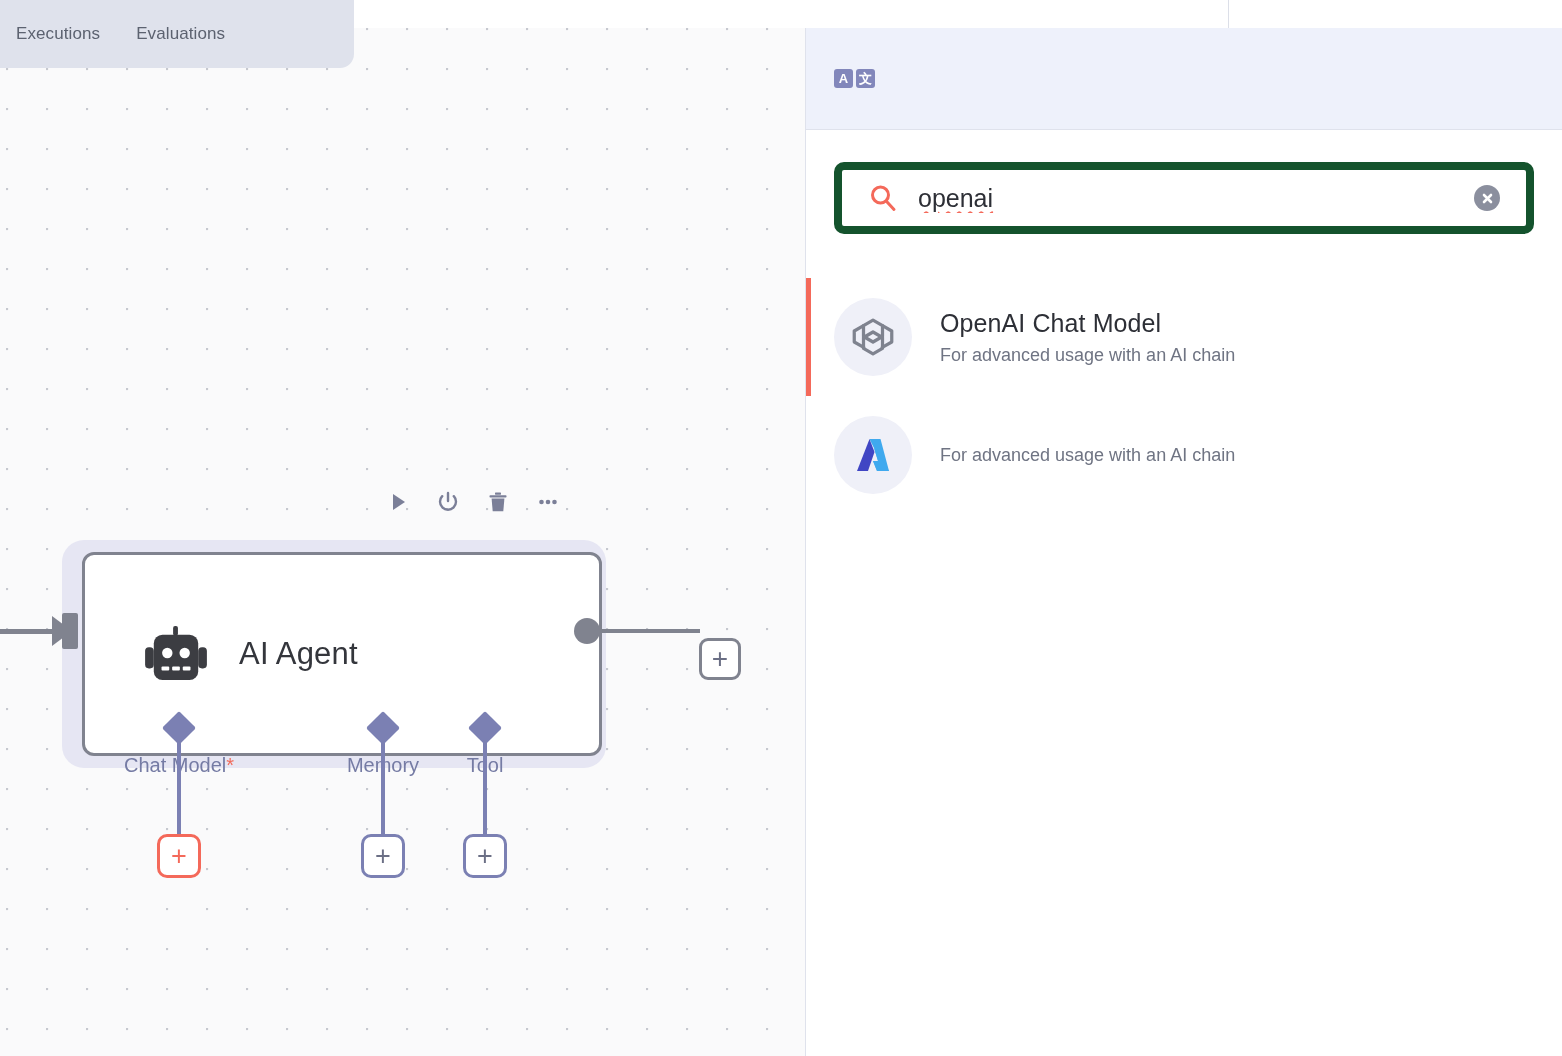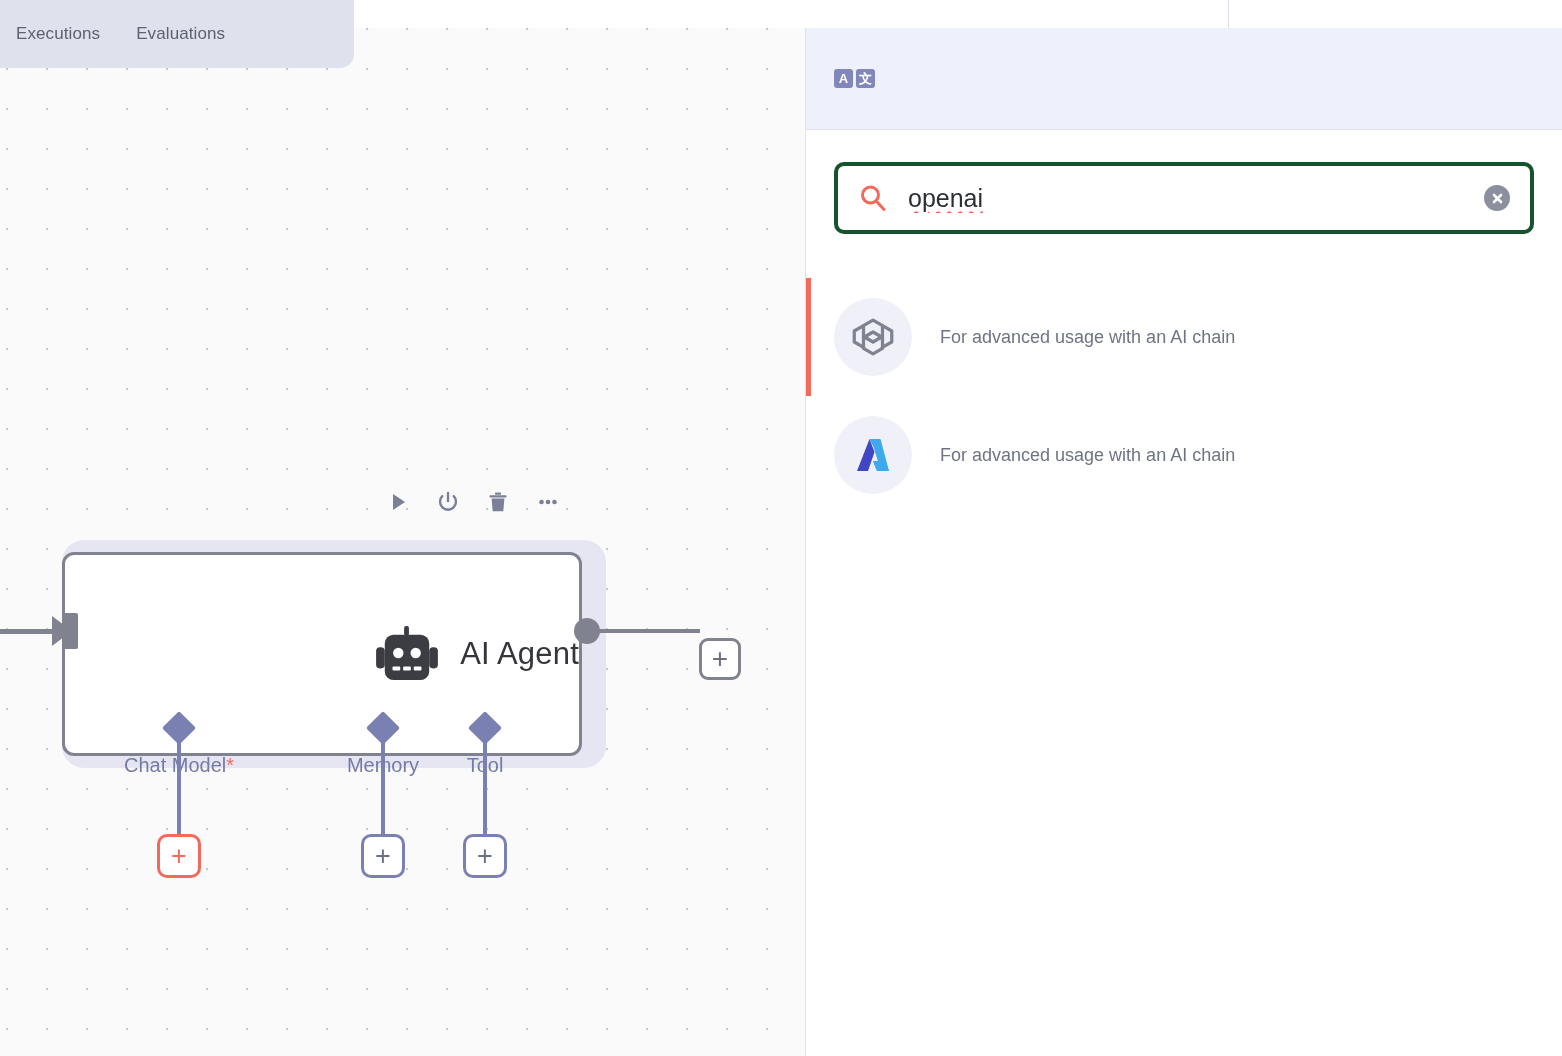--- a/index.html
+++ b/index.html
@@ -94,31 +94,30 @@
     left: 62px; top: 512px;
     width: 544px; height: 228px;
     background: #e6e6f3;
     border-radius: 22px;
     z-index: 8;
   }
 
   
   .node-box {
     position: absolute;
-    left: 62px; top: 524px;
+    left: 82px; top: 524px;
     width: 520px; height: 204px;
     background: #ffffff;
     border: 3px solid #80838f;
     border-radius: 12px;
     z-index: 10;
     display: flex;
     align-items: center;
     padding-left: 60px;
-    gap: 22px;
-    justify-content: flex-end;
+    gap: 32px;
   }
   .robot-icon {
     width: 62px; height: 56px;
     flex: 0 0 auto;
     display: block;
   }
   .node-title {
     font-size: 31px;
     color: #34363c;
     letter-spacing: 0.2px;
@@ -260,26 +259,26 @@
     font-weight: bold;
     color: #2d2f36;
     letter-spacing: 0.1px;
   }
 
   
   .search-wrap { padding: 32px 28px 0 28px; }
   .search-box {
     position: relative;
     height: 72px;
-    border: 4px solid #14532d;
+    border: 8px solid #14532d;
     border-radius: 10px;
     background: #ffffff;
     display: flex;
     align-items: center;
-    padding: 0 20px;
+    padding: 0 26px;
     gap: 20px;
   }
   .search-icon { flex: 0 0 auto; display: block; }
   .search-value {
     flex: 1 1 auto;
     font-size: 25px;
     color: #2d2f36;
     text-decoration: underline;
     text-decoration-style: wavy;
     text-decoration-color: #f4695a;
@@ -468,20 +467,21 @@
       <div class="result-item selected">
         <div class="res-icon">
           <svg width="50" height="50" viewBox="0 0 40 40" fill="none" stroke="#7f838f" stroke-width="2.6" stroke-linejoin="round" stroke-linecap="round">
             <path d="M20 6.5 L27.6 10.9 L27.6 19.6 L20 24 L12.4 19.6 L12.4 10.9 Z"></path>
             <path d="M20 16 L27.6 20.4 L27.6 29.1 L20 33.5 L12.4 29.1 L12.4 20.4 Z"></path>
             <path d="M12.4 10.9 L5 15.2 L5 24 L12.6 28.3"></path>
             <path d="M27.6 10.9 L35 15.2 L35 24 L27.4 28.3"></path>
           </svg>
         </div>
         <div class="res-text">
+          <div class="res-title">OpenAI Chat Model</div>
           <div class="res-sub">For advanced usage with an AI chain</div>
         </div>
       </div>
 
       <div class="result-item">
         <div class="res-icon">
           <svg width="48" height="48" viewBox="0 0 48 48">
             <path d="M20.5 8 L31.5 8 L40 40 L28 40 L24 30 L29 30 L25 17 Z" fill="#3fa9ee"></path>
             <path d="M20.5 8 L8 40 L19 40 L25.5 21 Z" fill="#4046c4"></path>
             <path d="M25 17 L29 30 L24 30 L28 40 L40 40 Z" fill="#3fa9ee" opacity="0.85"></path>

